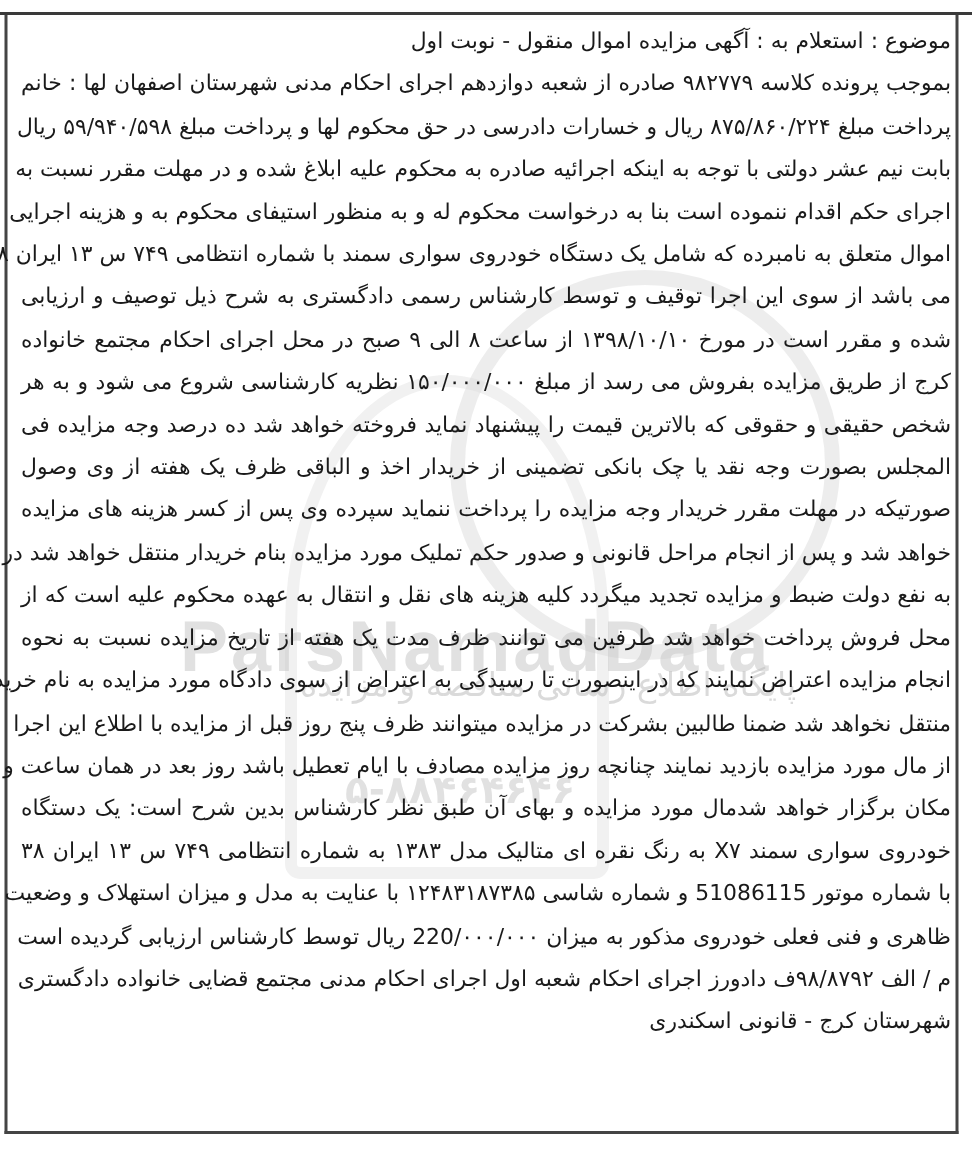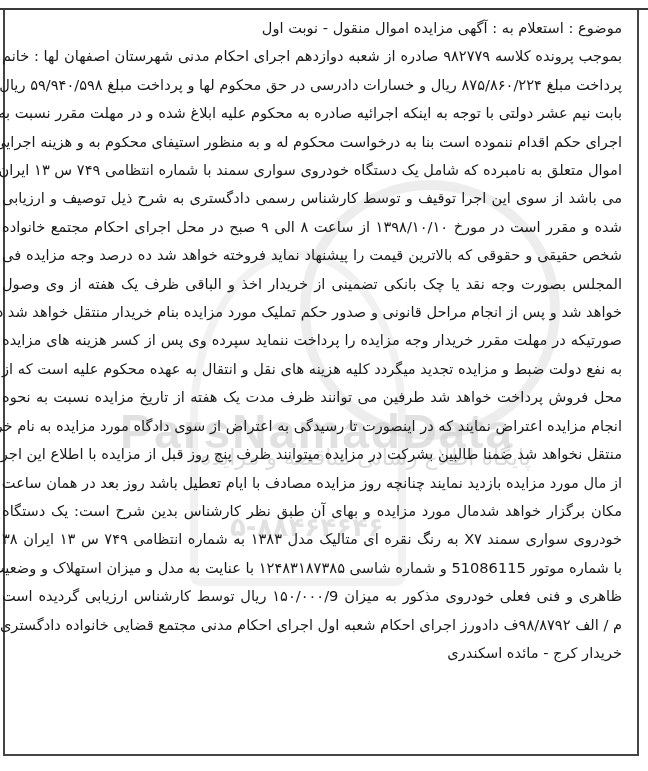--- a/index.html
+++ b/index.html
@@ -25,21 +25,21 @@
       position: absolute;
       left: 3px; top: 10px;
       width: 636px; height: 746px;
       border-left: 2px solid #444;
       border-right: 2px solid #444;
       border-bottom: 2px solid #444;
       box-sizing: border-box;
     }
     .content {
       position: absolute;
-      left: 2px; top: 14px;
+      left: 14px; top: 14px;
       width: 620px;
       direction: rtl;
       text-align: right;
       font-size: 14.6px;
       line-height: 28.4px;
       letter-spacing: -0.2px;
     }
     .line {
       display: block;
       white-space: nowrap;
@@ -113,29 +113,30 @@
     <span class="line">موضوع : استعلام به : آگهی مزایده اموال منقول - نوبت اول</span>
   </div>
   <div>
     <span class="line">بموجب پرونده کلاسه ۹۸۲۷۷۹ صادره از شعبه دوازدهم اجرای احکام مدنی شهرستان اصفهان لها : خانم</span>
     <span class="line">پرداخت مبلغ ۸۷۵/۸۶۰/۲۲۴ ریال و خسارات دادرسی در حق محکوم لها و پرداخت مبلغ ۵۹/۹۴۰/۵۹۸ ریال</span>
     <span class="line">بابت نیم عشر دولتی  با توجه به اینکه اجرائیه صادره به محکوم علیه ابلاغ شده و در مهلت مقرر نسبت به</span>
     <span class="line">اجرای حکم اقدام ننموده است بنا به درخواست محکوم له و به منظور استیفای محکوم به و هزینه  اجرایی</span>
     <span class="line">اموال متعلق به نامبرده که شامل یک دستگاه خودروی سواری سمند با شماره انتظامی ۷۴۹ س ۱۳ ایران ۳۸</span>
     <span class="line">می باشد  از سوی این اجرا توقیف  و توسط کارشناس رسمی دادگستری  به شرح ذیل  توصیف و ارزیابی</span>
     <span class="line">شده  و مقرر  است در مورخ ۱۳۹۸/۱۰/۱۰ از ساعت ۸ الی ۹ صبح  در محل اجرای احکام  مجتمع خانواده</span>
+    <span class="line">کرج از طریق مزایده بفروش  می رسد  از مبلغ  ۱۵۰/۰۰۰/۰۰۰  نظریه کارشناسی شروع می شود و به هر</span>
     <span class="line">شخص حقیقی و حقوقی  که بالاترین قیمت را پیشنهاد نماید  فروخته خواهد شد  ده درصد  وجه مزایده فی</span>
     <span class="line">المجلس بصورت وجه نقد یا چک بانکی تضمینی از خریدار  اخذ و الباقی   ظرف یک هفته از وی وصول</span>
+    <span class="line">صورتیکه در مهلت مقرر خریدار وجه مزایده را پرداخت  ننماید  سپرده  وی پس از کسر  هزینه های مزایده</span>
     <span class="line">خواهد شد و پس از انجام مراحل  قانونی و صدور حکم تملیک مورد مزایده بنام خریدار منتقل خواهد شد در</span>
-    <span class="line">صورتیکه در مهلت مقرر خریدار وجه مزایده را پرداخت  ننماید  سپرده  وی پس از کسر  هزینه های مزایده</span>
     <span class="line">به نفع دولت ضبط و مزایده تجدید میگردد کلیه هزینه های نقل و انتقال به عهده  محکوم علیه  است که از</span>
     <span class="line">محل فروش پرداخت خواهد شد طرفین می توانند ظرف  مدت یک هفته از  تاریخ مزایده  نسبت به نحوه</span>
     <span class="line">انجام مزایده اعتراض نمایند که در اینصورت تا رسیدگی به اعتراض از سوی دادگاه مورد مزایده به نام خریدار</span>
     <span class="line">منتقل نخواهد شد ضمنا طالبین بشرکت در مزایده میتوانند ظرف پنج روز قبل از مزایده با اطلاع این اجرا</span>
     <span class="line">از مال مورد مزایده بازدید نمایند چنانچه روز مزایده مصادف با ایام تعطیل باشد روز بعد در همان ساعت و</span>
     <span class="line">مکان برگزار خواهد شدمال مورد مزایده و بهای آن طبق نظر کارشناس  بدین شرح است:   یک دستگاه</span>
     <span class="line">خودروی سواری سمند X۷  به رنگ نقره ای  متالیک مدل ۱۳۸۳ به شماره انتظامی ۷۴۹ س ۱۳ ایران ۳۸</span>
     <span class="line">با شماره موتور 51086115 و شماره شاسی ۱۲۴۸۳۱۸۷۳۸۵ با عنایت به مدل و میزان استهلاک و وضعیت</span>
-    <span class="line">ظاهری و فنی فعلی خودروی مذکور به میزان ۱۵۰/۰۰۰/9  ریال توسط کارشناس ارزیابی گردیده است</span>
+    <span class="line">ظاهری و فنی فعلی خودروی مذکور به میزان 220/۰۰۰/۰۰۰  ریال توسط کارشناس ارزیابی گردیده است</span>
     <span class="line">م / الف ۹۸/۸۷۹۲ف  دادورز اجرای احکام شعبه اول اجرای احکام مدنی  مجتمع قضایی خانواده دادگستری</span>
-    <span class="line short">خریدار کرج - مائده اسکندری</span>
+    <span class="line short">شهرستان کرج - قانونی اسکندری</span>
   </div>
 </div>
 
 </body></html>

